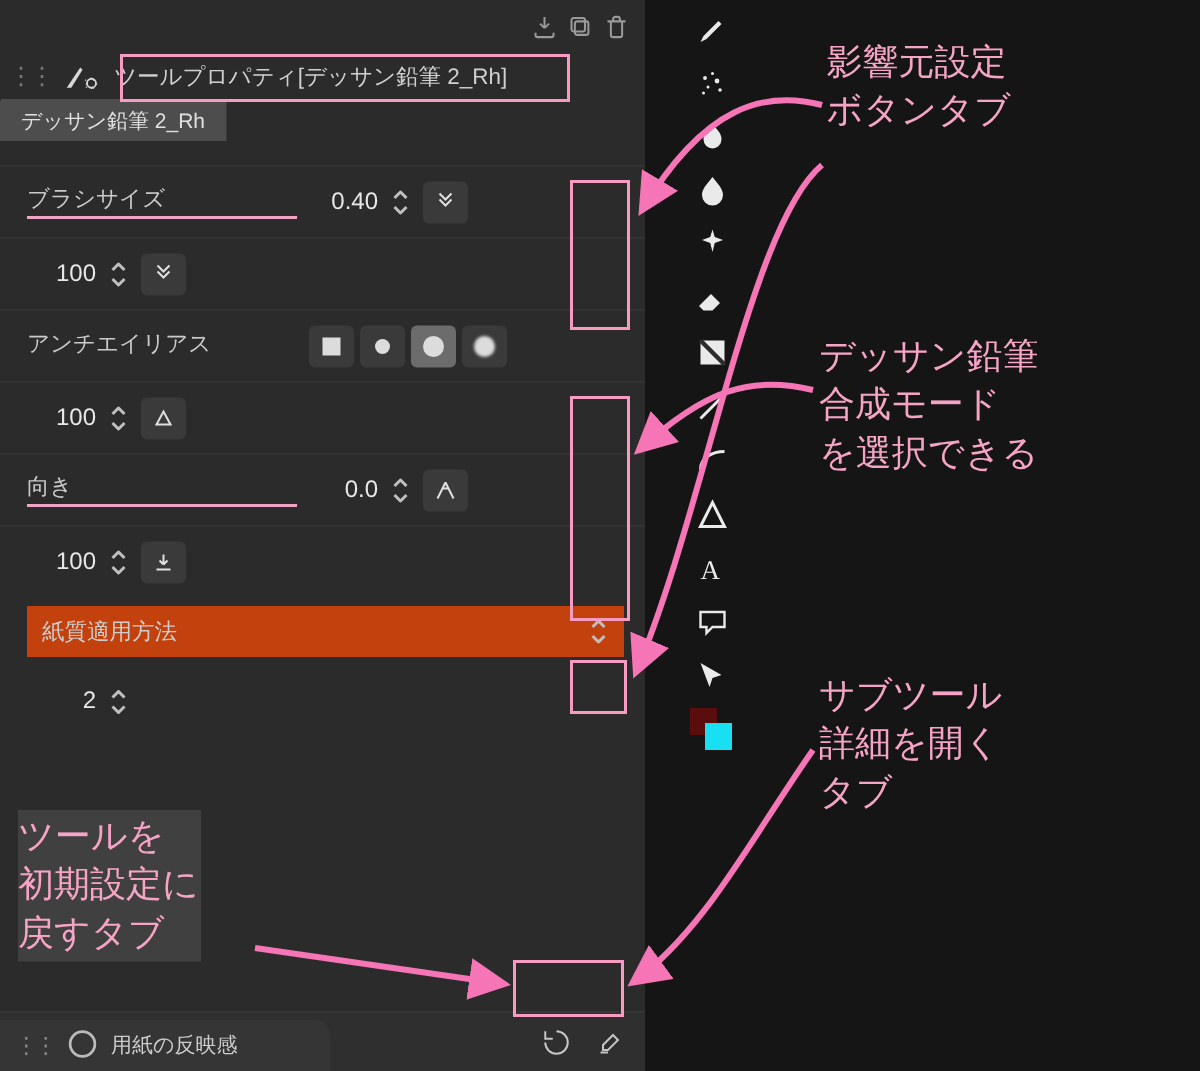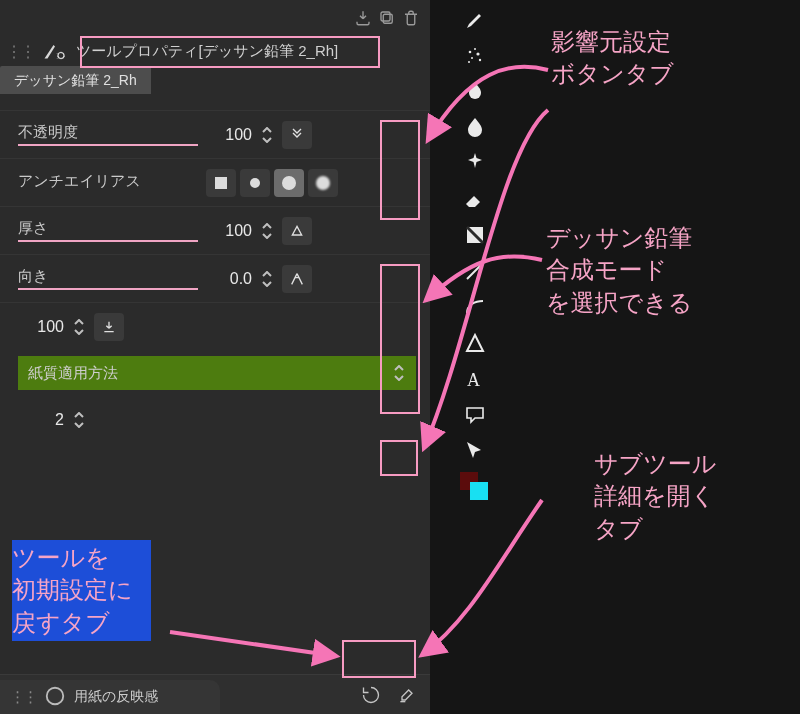--- a/index.html
+++ b/index.html
@@ -117,21 +117,21 @@
   }
   .aa-btn.sel { background:#6c6c6c; }
   .aa-dot { width:14px;height:14px;border-radius:50%;background:#dcdcdc; }
   .aa-dot.small { width:10px;height:10px; filter:blur(0.4px);}
   .aa-dot.big { filter:blur(1.1px); }
   .aa-sq { width:12px;height:12px;background:#dcdcdc; }
 
   
   .dropdown-row {
     display:flex;
-    background:#4d7c0f;
+    background:#c2410c;
     margin: 6px 14px 0 18px;
     height: 34px;
     align-items:center;
     padding: 0 10px;
     gap: 10px;
   }
   .dropdown-row .dd-label { font-size:15px; color:#cecece; flex:0 0 auto; width:110px;}
   .dropdown-row .dd-value { flex:1; text-align:center; font-size:15px;color:#ddd;}
 
   
@@ -205,21 +205,21 @@
   
   .annot {
     position:absolute;
     color:#f6a4c6;
     font-size:24px;
     line-height:1.35;
   }
   .annot-top { left:551px; top:26px; }
   .annot-mid { left:546px; top:222px; }
   .annot-sub { left:546px; top:448px; }
-  .annot-bot-left { left:12px; top:540px; background:#1d4ed8; padding:2px 18px 2px 0;}
+  .annot-bot-left { left:12px; top:540px; background:#404040; padding:2px 1px 2px 0;}
 
   
   svg.arrows {
     position:absolute;
     left:0;top:0;
     width:800px;height:714px;
     pointer-events:none;
   }
   svg.arrows path { stroke:#f575b6; stroke-width:4; fill:none; }
   svg.arrows .head { fill:#f575b6; stroke:none; }
@@ -259,23 +259,43 @@
     </span>
     <span class="title-text">ツールプロパティ[デッサン鉛筆 2_Rh]</span>
   </div>
 
   <div class="tab-row">
     <div class="tab">デッサン鉛筆 2_Rh</div>
   </div>
 
   <div style="height:14px;"></div>
 
-
   <div class="prop">
-    <div class="prop-label">不透明度</div>
+    <div class="prop-label">ブラシサイズ</div>
+    <div class="prop-value">0.40</div>
+    <div class="stepper">
+      <span>
+          <svg viewBox="0 0 10 6">
+            <path d="M1 5 L5 1 L9 5"></path>
+          </svg>
+        </span>
+      <span>
+          <svg viewBox="0 0 10 6">
+            <path d="M1 1 L5 5 L9 1"></path>
+          </svg>
+        </span>
+    </div>
+    <div class="tail-btn">
+      <svg viewBox="0 0 24 24">
+          <path d="M6 9l6 6 6-6M6 3l6 6 6-6"></path>
+        </svg>
+    </div>
+  </div>
+
+  <div class="prop">
     <div class="prop-value">100</div>
     <div class="stepper">
       <span>
           <svg viewBox="0 0 10 6">
             <path d="M1 5 L5 1 L9 5"></path>
           </svg>
         </span>
       <span>
           <svg viewBox="0 0 10 6">
             <path d="M1 1 L5 5 L9 1"></path>
@@ -302,21 +322,20 @@
           <div class="aa-dot"></div>
         </div>
       <div class="aa-btn">
           <div class="aa-dot big"></div>
         </div>
     </div>
     <div style="width:30px;"></div>
   </div>
 
   <div class="prop">
-    <div class="prop-label">厚さ</div>
     <div class="prop-value">100</div>
     <div class="stepper">
       <span>
           <svg viewBox="0 0 10 6">
             <path d="M1 5 L5 1 L9 5"></path>
           </svg>
         </span>
       <span>
           <svg viewBox="0 0 10 6">
             <path d="M1 1 L5 5 L9 1"></path>
@@ -514,21 +533,21 @@
 <div class="hl hl-v1"></div>
 <div class="hl hl-v2"></div>
 <div class="hl hl-dd"></div>
 <div class="hl hl-foot"></div>
 
 <div class="annot annot-top" style="white-space:pre-line;">影響元設定
 ボタンタブ</div>
 <div class="annot annot-mid" style="white-space:pre-line;">デッサン鉛筆
 合成モード
 を選択できる</div>
-<div class="annot annot-sub" style="white-space:pre-line;margin-left:48px;">サブツール
+<div class="annot annot-sub" style="white-space:pre-line;">サブツール
 詳細を開く
 タブ</div>
 <div class="annot annot-bot-left" style="white-space:pre-line;">ツールを
 初期設定に
 戻すタブ</div>
 
 <svg class="arrows">
   <defs>
     <marker id="ah" viewBox="0 0 12 12" refX="10" refY="6" markerWidth="7" markerHeight="7" orient="auto-start-reverse">
       <path class="head" d="M0 0 L12 6 L0 12 z"></path>

